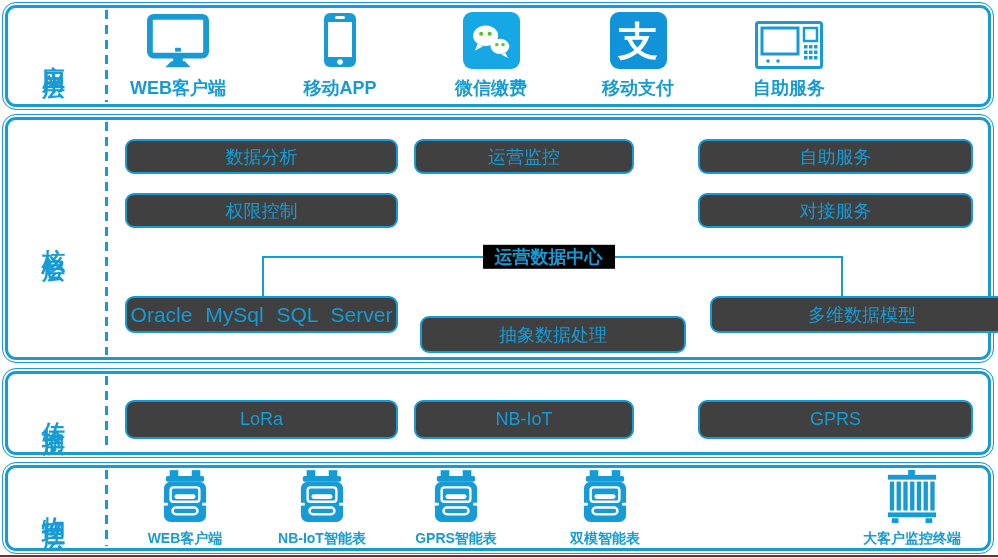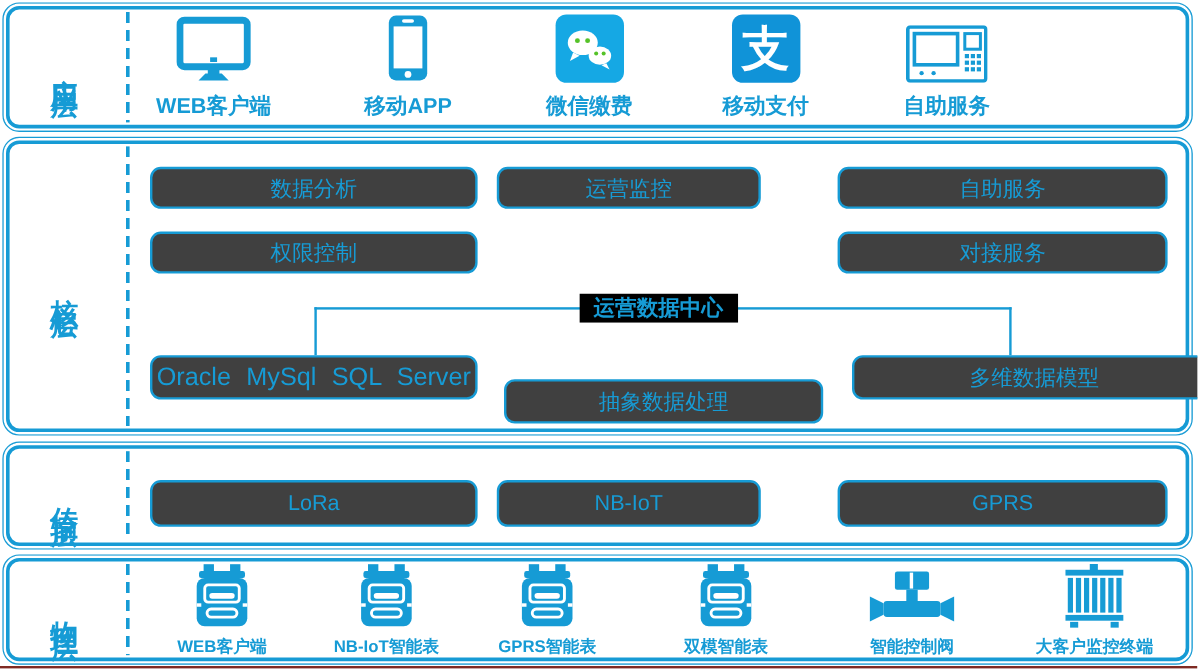--- a/index.html
+++ b/index.html
@@ -222,31 +222,20 @@
       <rect x="2" y="12" width="44" height="42" rx="7" fill="currentColor"></rect>
       <rect x="9" y="18" width="30" height="15" rx="3" fill="none" stroke="#fff" stroke-width="2.5"></rect>
       <rect x="13" y="25" width="22" height="5" rx="2.5" fill="#fff"></rect>
       <rect x="11" y="39" width="26" height="7" rx="3.5" fill="none" stroke="#fff" stroke-width="2.5"></rect>
       <rect x="2" y="34" width="4" height="3" fill="#fff"></rect>
         <rect x="42" y="34" width="4" height="3" fill="#fff"></rect>
     </svg>
     <span class="lbl">双模智能表</span>
   </div>
 
-  <div class="item phys-item" style="left:685px">
-    <svg class="icon" width="74" height="50" viewBox="0 0 78 52">
-      <rect x="24" y="2" width="30" height="16" rx="2" fill="currentColor"></rect>
-      <rect x="37" y="3" width="3" height="14" fill="#fff"></rect>
-      <rect x="34" y="18" width="10" height="11" fill="currentColor"></rect>
-      <rect x="14" y="28" width="50" height="14" rx="3" fill="currentColor"></rect>
-      <path d="M2 24 L14 30 L14 40 L2 46 Z" fill="currentColor"></path>
-      <path d="M76 24 L64 30 L64 40 L76 46 Z" fill="currentColor"></path>
-    </svg>
-    <span class="lbl">智能控制阀</span>
-  </div>
 
   <div class="item phys-item" style="left:837px">
     <svg class="icon" width="54" height="54" viewBox="0 0 56 56">
       <rect x="24" y="0" width="7" height="6" fill="currentColor"></rect>
       <rect x="3" y="5" width="50" height="5" fill="currentColor"></rect>
       <g fill="currentColor">
         <rect x="5" y="12" width="4.5" height="30"></rect>
           <rect x="12" y="12" width="4.5" height="30"></rect>
         <rect x="19" y="12" width="4.5" height="30"></rect>
           <rect x="26" y="12" width="4.5" height="30"></rect>

